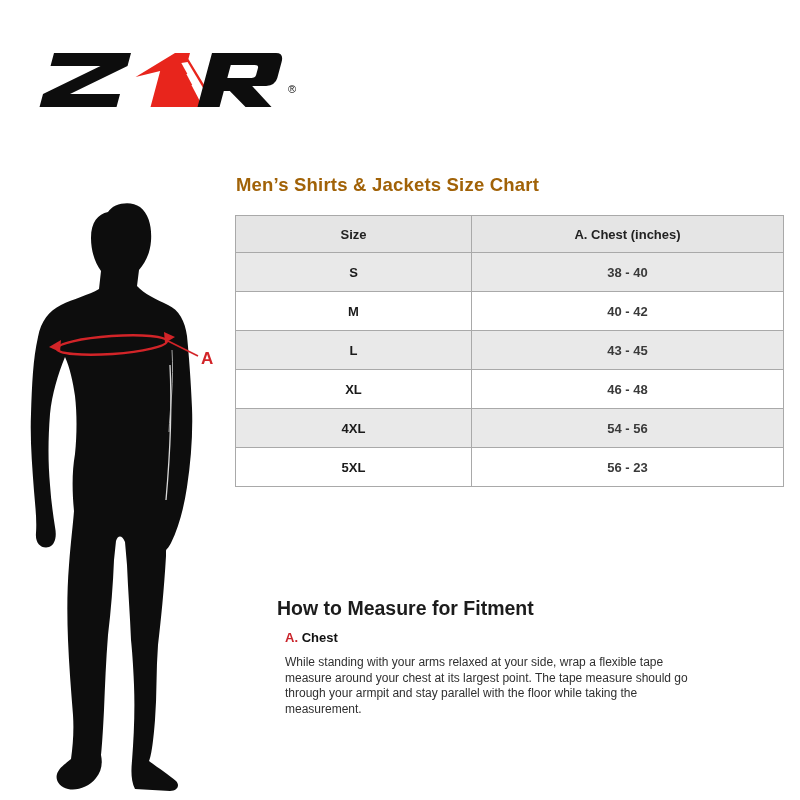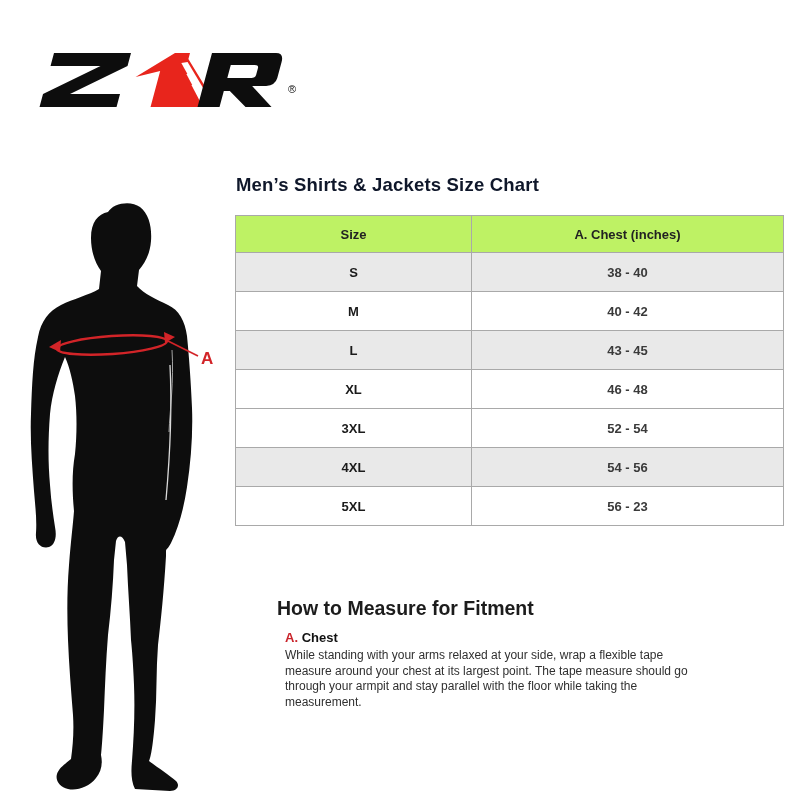--- a/index.html
+++ b/index.html
@@ -7,45 +7,45 @@
     width:800px;height:800px;position:relative;background:#ffffff;
     font-family:"Liberation Sans", sans-serif;color:#1c1c1c;overflow:hidden;
   }
   
   .logo{position:absolute;left:38px;top:48px;width:258px;height:66px;}
   
   .figure{position:absolute;left:20px;top:200px;width:200px;height:595px;}
   
   .chart-title{
     position:absolute;left:236px;top:174px;
-    font-size:18.5px;font-weight:bold;color:#0f172a;letter-spacing:0.2px;
+    font-size:18.5px;font-weight:bold;color:#a16207;letter-spacing:0.2px;
   }
   
   .table-wrap{position:absolute;left:235px;top:215px;width:548px;}
   table.size-table{border-collapse:collapse;width:548px;table-layout:fixed;}
   table.size-table td,table.size-table th{
     border:1px solid #a9a9a9;text-align:center;vertical-align:middle;
     font-size:13px;padding:0;font-weight:bold;
   }
-  table.size-table th{height:36px;background:#bef264;font-weight:bold;color:#222;}
+  table.size-table th{height:36px;background:#e5e5e5;font-weight:bold;color:#222;}
   table.size-table td{height:38px;color:#3a3a3a;}
   table.size-table td.size-col{font-weight:bold;color:#1a1a1a;}
   table.size-table tr.shaded td{background:#e9e9e9;}
   table.size-table col.c1{width:236px;}
   table.size-table col.c2{width:312px;}
   
   .htm-heading{
     position:absolute;left:277px;top:597px;
     font-size:19.5px;font-weight:bold;color:#1c1c1c;
   }
   .measure-item{position:absolute;left:285px;top:630px;width:404px;}
   .measure-item .item-title{font-size:13px;font-weight:bold;color:#111;}
   .measure-item .item-key{color:#c9232a;}
   .measure-item .item-desc{
-    margin-top:3px;font-size:12px;line-height:15.5px;color:#303030;
+    margin-top:10px;font-size:12px;line-height:15.5px;color:#303030;
   }
 </style>
 </head>
 <body>
 
 <svg class="logo" viewBox="-16 0 258 66" role="img" aria-label="Z1R">
   <g transform="translate(0,5) skewX(-15)">
 
     <path fill="#0d0d0d" d="M0,0 H77 V13 L27,41 H77 V54 H0 V41 L50,13 H0 Z"></path>
 
@@ -118,24 +118,20 @@
       <td>40 - 42</td>
     </tr>
     <tr class="shaded">
       <td class="size-col">L</td>
       <td>43 - 45</td>
     </tr>
     <tr>
       <td class="size-col">XL</td>
       <td>46 - 48</td>
     </tr>
-    <tr>
-      <td class="size-col">3XL</td>
-      <td>52 - 54</td>
-    </tr>
     <tr class="shaded">
       <td class="size-col">4XL</td>
       <td>54 - 56</td>
     </tr>
     <tr>
       <td class="size-col">5XL</td>
       <td>56 - 23</td>
     </tr>
   </tbody>
     </table>

